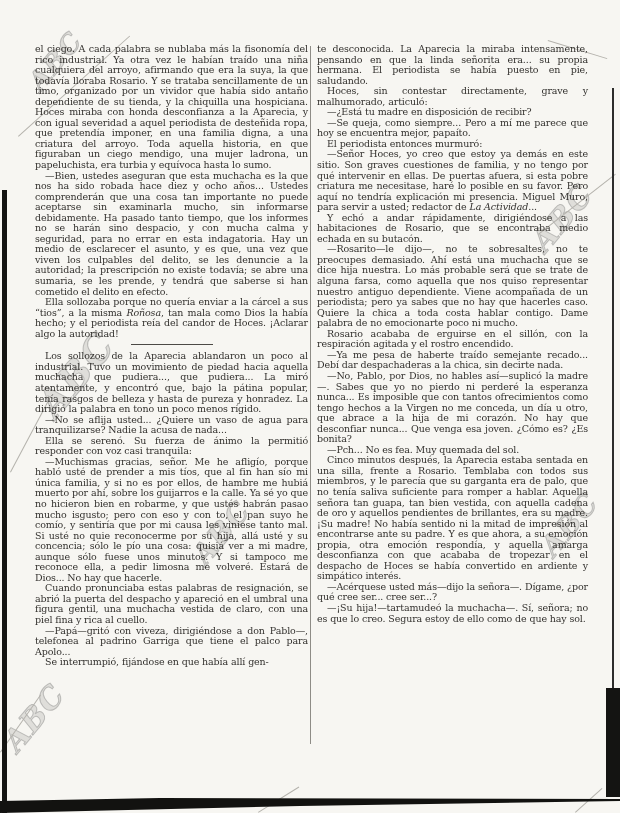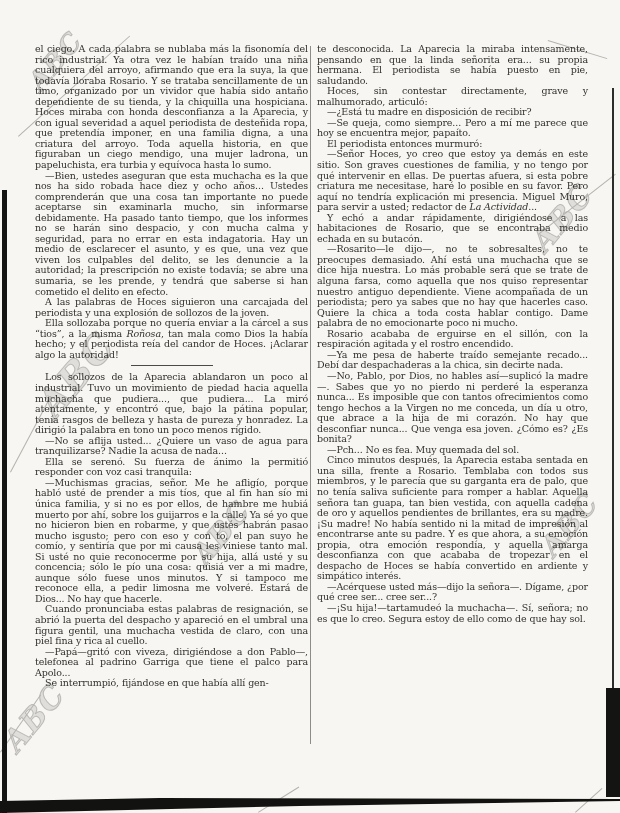--- a/index.html
+++ b/index.html
@@ -60,21 +60,20 @@
   <div class="scratch" style="left:548px;top:40px;width:62px;transform:rotate(17deg);"></div>
   <div class="scratch" style="left:538px;top:234px;width:98px;transform:rotate(-38deg);"></div>
   <div class="scratch" style="left:10px;top:472px;width:86px;transform:rotate(-62deg);"></div>
   <div class="scratch" style="left:0px;top:752px;width:70px;transform:rotate(-55deg);"></div>
   <div class="scratch" style="left:258px;top:812px;width:48px;transform:rotate(-32deg);"></div>
   <div class="scratch" style="left:575px;top:812px;width:36px;transform:rotate(-42deg);"></div>
 
   <div class="col col-left">
       <p class="par noindent"><span>el ciego. A cada palabra se nublaba más la fisonomía del rico industrial. Ya otra vez le habían traído una niña cualquiera del arroyo, afirmando que era la suya, la que todavía lloraba Rosario. Y se trataba sencillamente de un timo, organizado por un vividor que había sido antaño dependiente de su tienda, y la chiquilla una hospiciana. Hoces miraba con honda desconfianza a la Aparecia, y con igual severidad a aquel periodista de desteñida ropa, que pretendía imponer, en una familia digna, a una criatura del arroyo. Toda aquella historia, en que figuraban un ciego mendigo, una mujer ladrona, un papeluchista, era turbia y equívoca hasta lo sumo.</span></p>
       <p class="par"><span>—Bien, ustedes aseguran que esta muchacha es la que nos ha sido robada hace diez y ocho años... Ustedes comprenderán que una cosa tan importante no puede aceptarse sin examinarla mucho, sin informarse debidamente. Ha pasado tanto tiempo, que los informes no se harán sino despacio, y con mucha calma y seguridad, para no errar en esta indagatoria. Hay un medio de esclarecer el asunto, y es que, una vez que viven los culpables del delito, se les denuncie a la autoridad; la prescripción no existe todavía; se abre una sumaria, se les prende, y tendrá que saberse si han cometido el delito en efecto.</span></p>
-      <p class="par"><span>A las palabras de Hoces siguieron una carcajada del periodista y una explosión de sollozos de la joven.</span></p>
       <p class="par"><span>Ella sollozaba porque no quería enviar a la cárcel a sus “tios”, a la misma </span><span class="it">Roñosa</span><span>, tan mala como Dios la había hecho; y el periodista reía del candor de Hoces. ¡Aclarar algo la autoridad!</span></p>
       <div class="rule"></div>
       <p class="par"><span>Los sollozos de la Aparecia ablandaron un poco al industrial. Tuvo un movimiento de piedad hacia aquella muchacha que pudiera..., que pudiera... La miró atentamente, y encontró que, bajo la pátina popular, tenía rasgos de belleza y hasta de pureza y honradez. La dirigió la palabra en tono un poco menos rígido.</span></p>
       <p class="par"><span>—No se aflija usted... ¿Quiere un vaso de agua para tranquilizarse? Nadie la acusa de nada...</span></p>
       <p class="par"><span>Ella se serenó. Su fuerza de ánimo la permitió responder con voz casi tranquila:</span></p>
       <p class="par"><span>—Muchismas gracias, señor. Me he afligío, porque habló usté de prender a mis tíos, que al fin han sío mi única familia, y si no es por ellos, de hambre me hubiá muerto por ahí, sobre los guijarros e la calle. Ya sé yo que no hicieron bien en robarme, y que ustés habrán pasao mucho isgusto; pero con eso y con to, el pan suyo he comío, y sentiría que por mi causa les viniese tanto mal. Si usté no quie reconocerme por su hija, allá usté y su concencia; sólo le pío una cosa: quisiá ver a mi madre, aunque sólo fuese unos minutos. Y si tampoco me reconoce ella, a pedir limosna me volveré. Estará de Dios... No hay que hacerle.</span></p>
       <p class="par"><span>Cuando pronunciaba estas palabras de resignación, se abrió la puerta del despacho y apareció en el umbral una figura gentil, una muchacha vestida de claro, con una piel fina y rica al cuello.</span></p>
       <p class="par"><span>—Papá—gritó con viveza, dirigiéndose a don Pablo—, telefonea al padrino Garriga que tiene el palco para Apolo...</span></p>
       <p class="par"><span>Se interrumpió, fijándose en que había allí gen-</span></p>
     </div>

